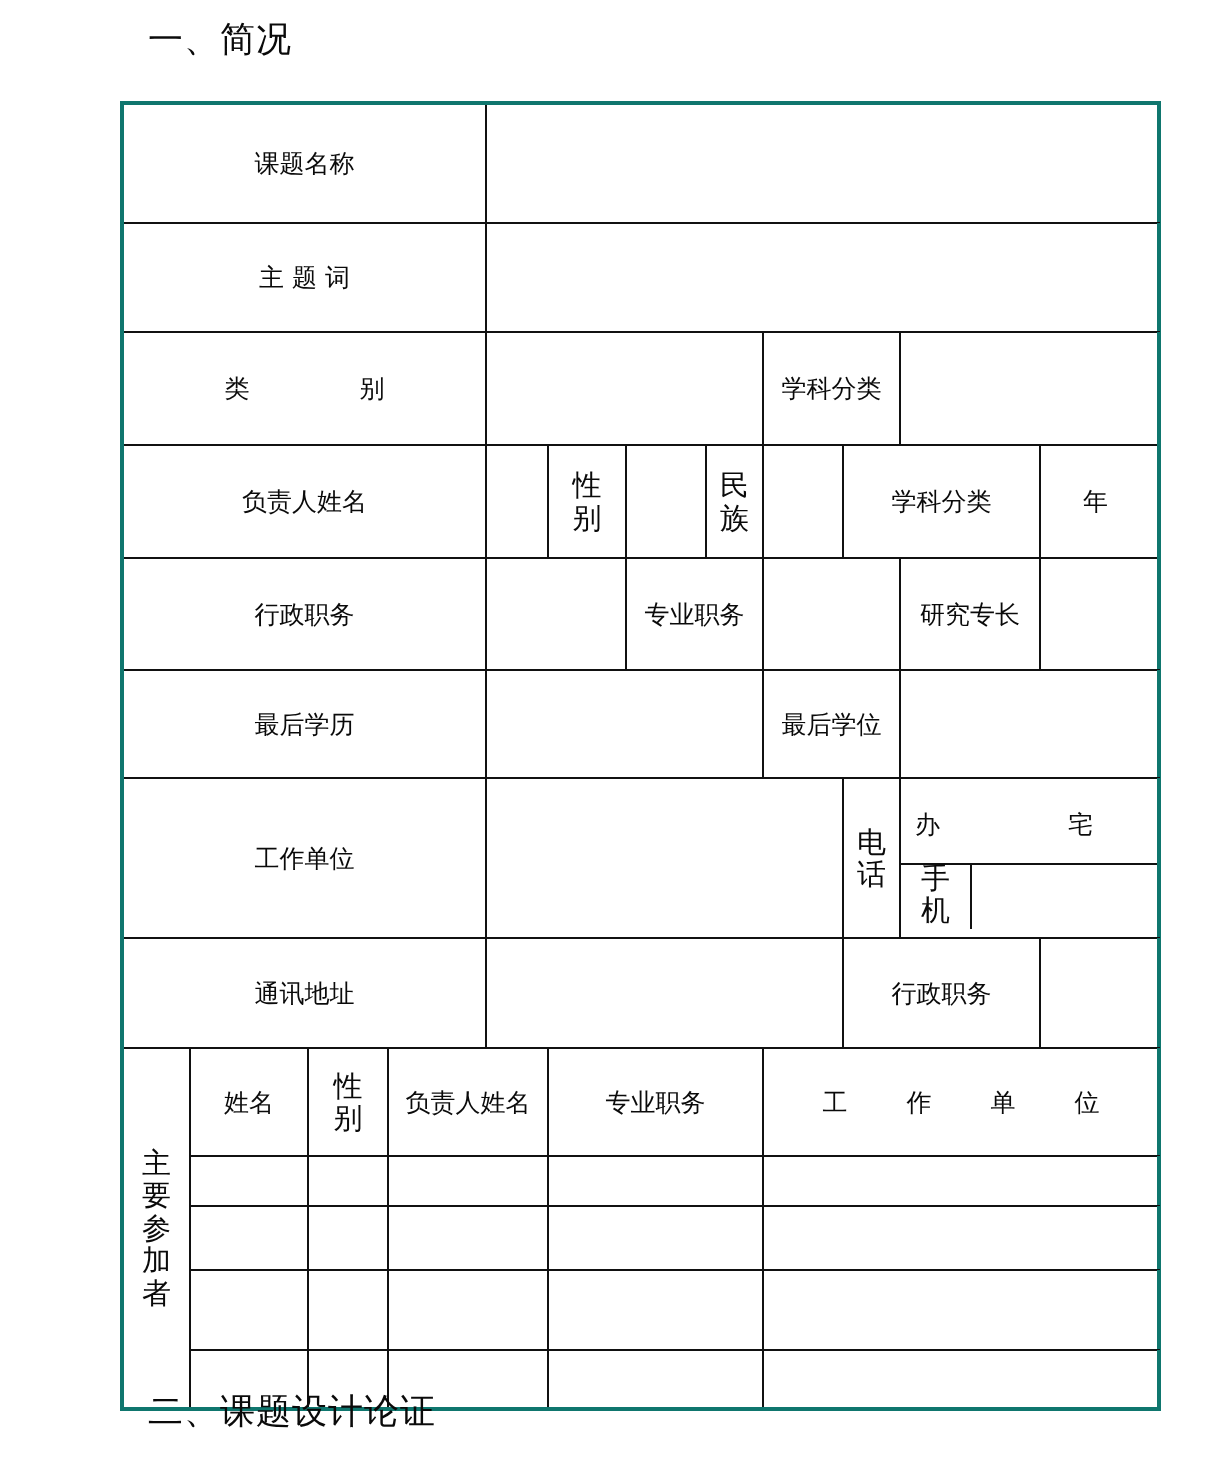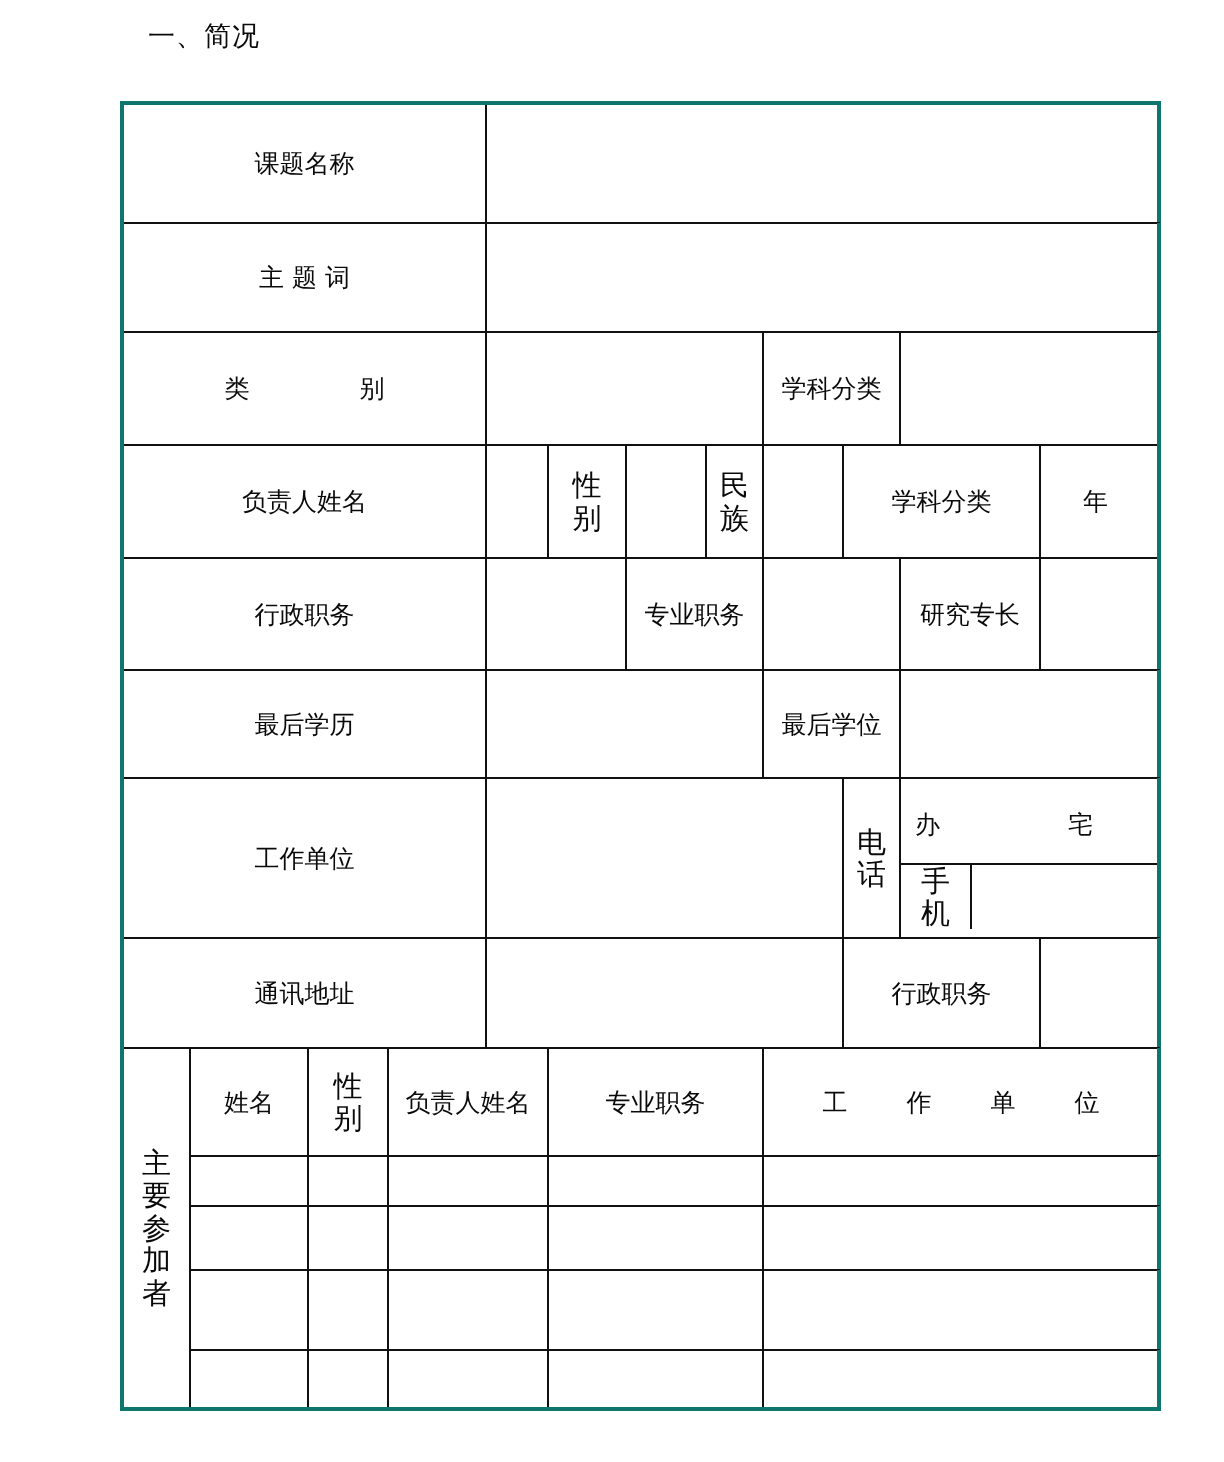--- a/index.html
+++ b/index.html
@@ -19,21 +19,21 @@
   .page {
     position: absolute;
     left: 0; top: 0;
     width: 1224px;
     height: 1462px;
   }
 
   
   .section-heading {
     position: absolute;
-    font-size: 27px;
+    font-size: 35px;
     line-height: 1;
     font-weight: 400;
     letter-spacing: 1px;
     white-space: nowrap;
     color: #0a0a0a;
   }
   #heading-top  { left: 148px; top: 22px; }
   #heading-bottom { left: 148px; top: 1394px; }
 
   
@@ -92,21 +92,21 @@
   }
   .phone-sub td {
     border: 0;
     border-bottom: 2px solid #111111;
     border-right: 2px solid #111111;
     padding: 0;
     text-align: center;
     vertical-align: middle;
     font-size: 25px;
   }
-  .phone-sub tr:last-child td { border-bottom: 0; }
+  .phone-sub tr:last-child td { border-bottom: 0; font-family: Liberation Mono, monospace; }
   .phone-sub td.noright { border-right: 0; }
   .office-home {
     letter-spacing: 0;
     white-space: nowrap;
     display: flex;
     align-items: center;
   }
   .office-home .o { margin-left: 14px; }
   .office-home .h { margin-left: 128px; }
 
@@ -264,14 +264,15 @@
     <tr>
       <td style="height:56px"></td>
       <td></td>
       <td colspan="2"></td>
       <td colspan="3"></td>
       <td colspan="4"></td>
     </tr>
   </tbody>
     </table>
 
+  <div class="section-heading" id="heading-bottom">二、课题设计论证</div>
 
 </div>
 
 </body></html>

